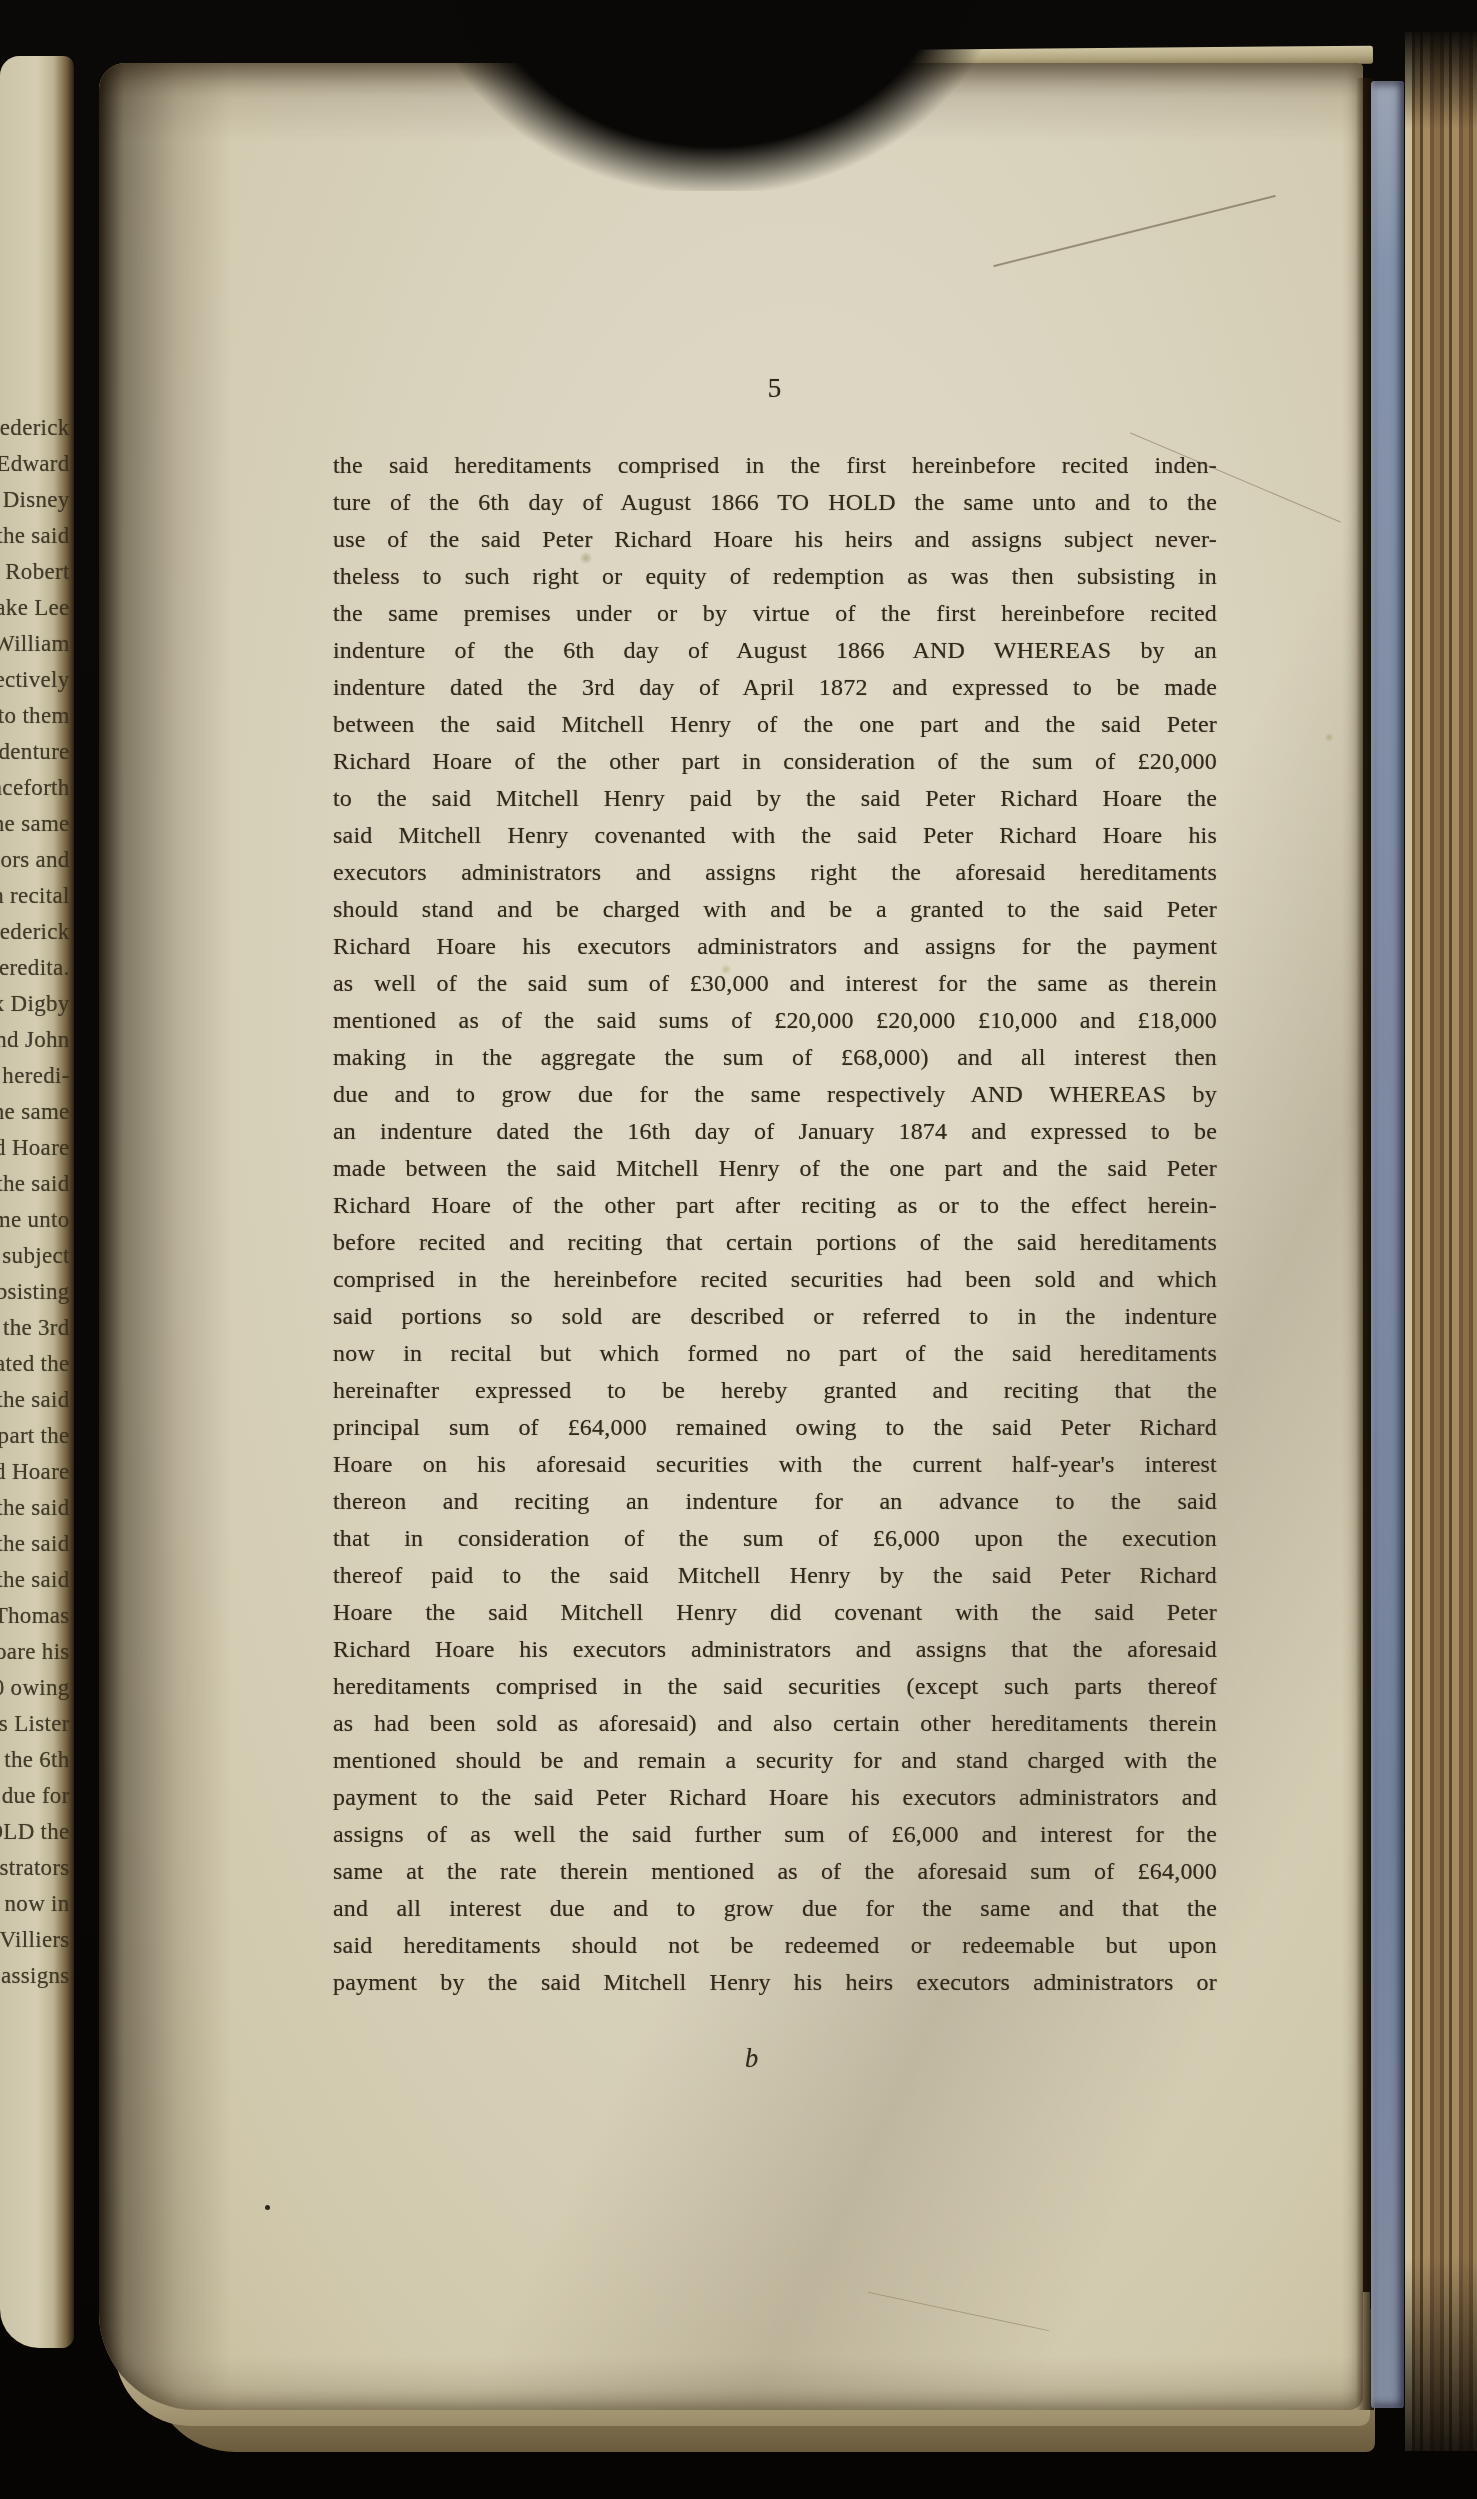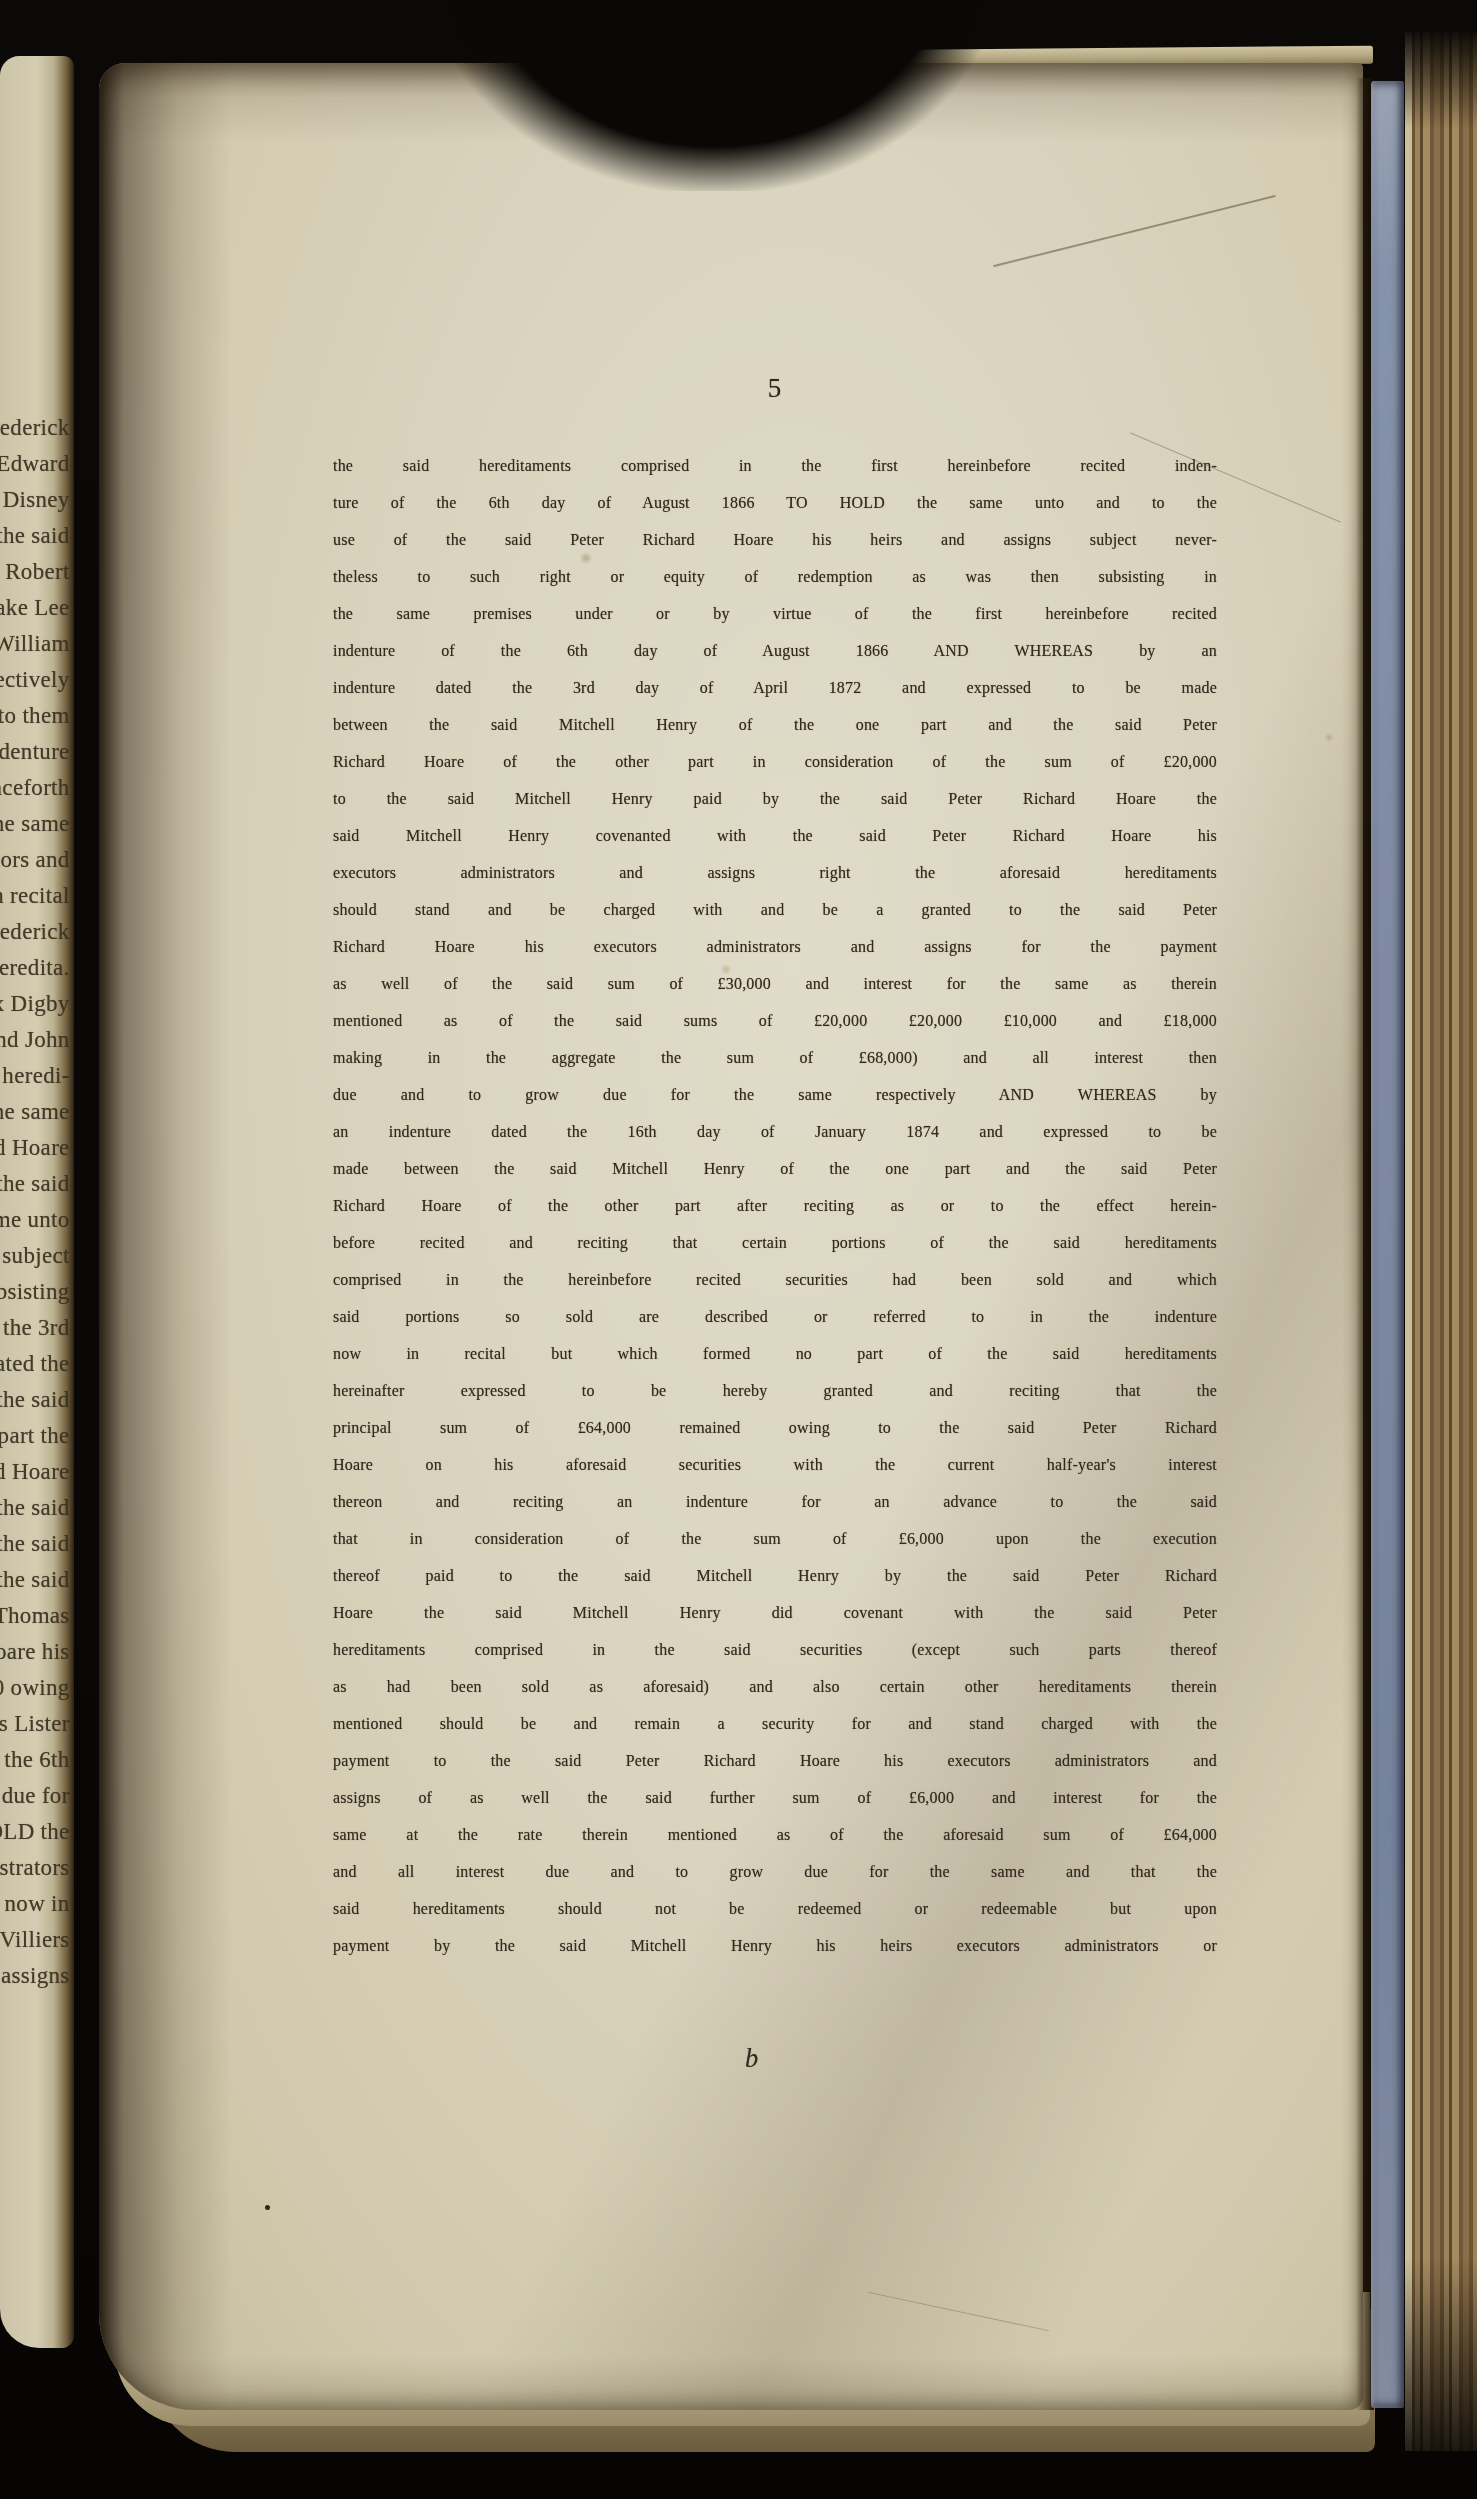--- a/index.html
+++ b/index.html
@@ -63,21 +63,21 @@
   }
   
   .page-number{
     position:absolute;left:234px;top:310px;width:884px;text-align:center;
     font-size:27px;color:#2f2719;letter-spacing:0.9px;
     text-shadow:0 0 0.9px rgba(47,39,25,.65);
   }
   .page-text{position:absolute;left:234px;top:384px;width:884px;}
   .text-line{
     height:37px;line-height:37px;text-align:justify;white-space:normal;
-    font-size:16px;color:#332a1e;letter-spacing:0.2px;word-spacing:1.8px;
+    font-size:24px;color:#332a1e;letter-spacing:0.2px;word-spacing:1.8px;
     text-shadow:0 0 0.9px rgba(51,42,30,.55);overflow:visible;
   }
   .text-line::after{content:"";display:inline-block;width:100%;height:0;}
   .catchword{
     position:absolute;left:234px;top:1980px;width:837px;text-align:center;
     font-size:26.4px;font-style:italic;color:#332a1e;
     text-shadow:0 0 0.9px rgba(51,42,30,.5);
   }
   
   .page-crease{
@@ -201,20 +201,21 @@
         <div class="text-line">comprised in the hereinbefore recited securities had been sold and which</div>
         <div class="text-line">said portions so sold are described or referred to in the indenture</div>
         <div class="text-line">now in recital but which formed no part of the said hereditaments</div>
         <div class="text-line">hereinafter expressed to be hereby granted and reciting that the</div>
         <div class="text-line">principal sum of £64,000 remained owing to the said Peter Richard</div>
         <div class="text-line">Hoare on his aforesaid securities with the current half-year's interest</div>
         <div class="text-line">thereon and reciting an indenture for an advance to the said</div>
         <div class="text-line">that in consideration of the sum of £6,000 upon the execution</div>
         <div class="text-line">thereof paid to the said Mitchell Henry by the said Peter Richard</div>
         <div class="text-line">Hoare the said Mitchell Henry did covenant with the said Peter</div>
+        <div class="text-line">Richard Hoare his executors administrators and assigns that the aforesaid</div>
         <div class="text-line">hereditaments comprised in the said securities (except such parts thereof</div>
         <div class="text-line">as had been sold as aforesaid) and also certain other hereditaments therein</div>
         <div class="text-line">mentioned should be and remain a security for and stand charged with the</div>
         <div class="text-line">payment to the said Peter Richard Hoare his executors administrators and</div>
         <div class="text-line">assigns of as well the said further sum of £6,000 and interest for the</div>
         <div class="text-line">same at the rate therein mentioned as of the aforesaid sum of £64,000</div>
         <div class="text-line">and all interest due and to grow due for the same and that the</div>
         <div class="text-line">said hereditaments should not be redeemed or redeemable but upon</div>
         <div class="text-line">payment by the said Mitchell Henry his heirs executors administrators or</div>
       </div>

